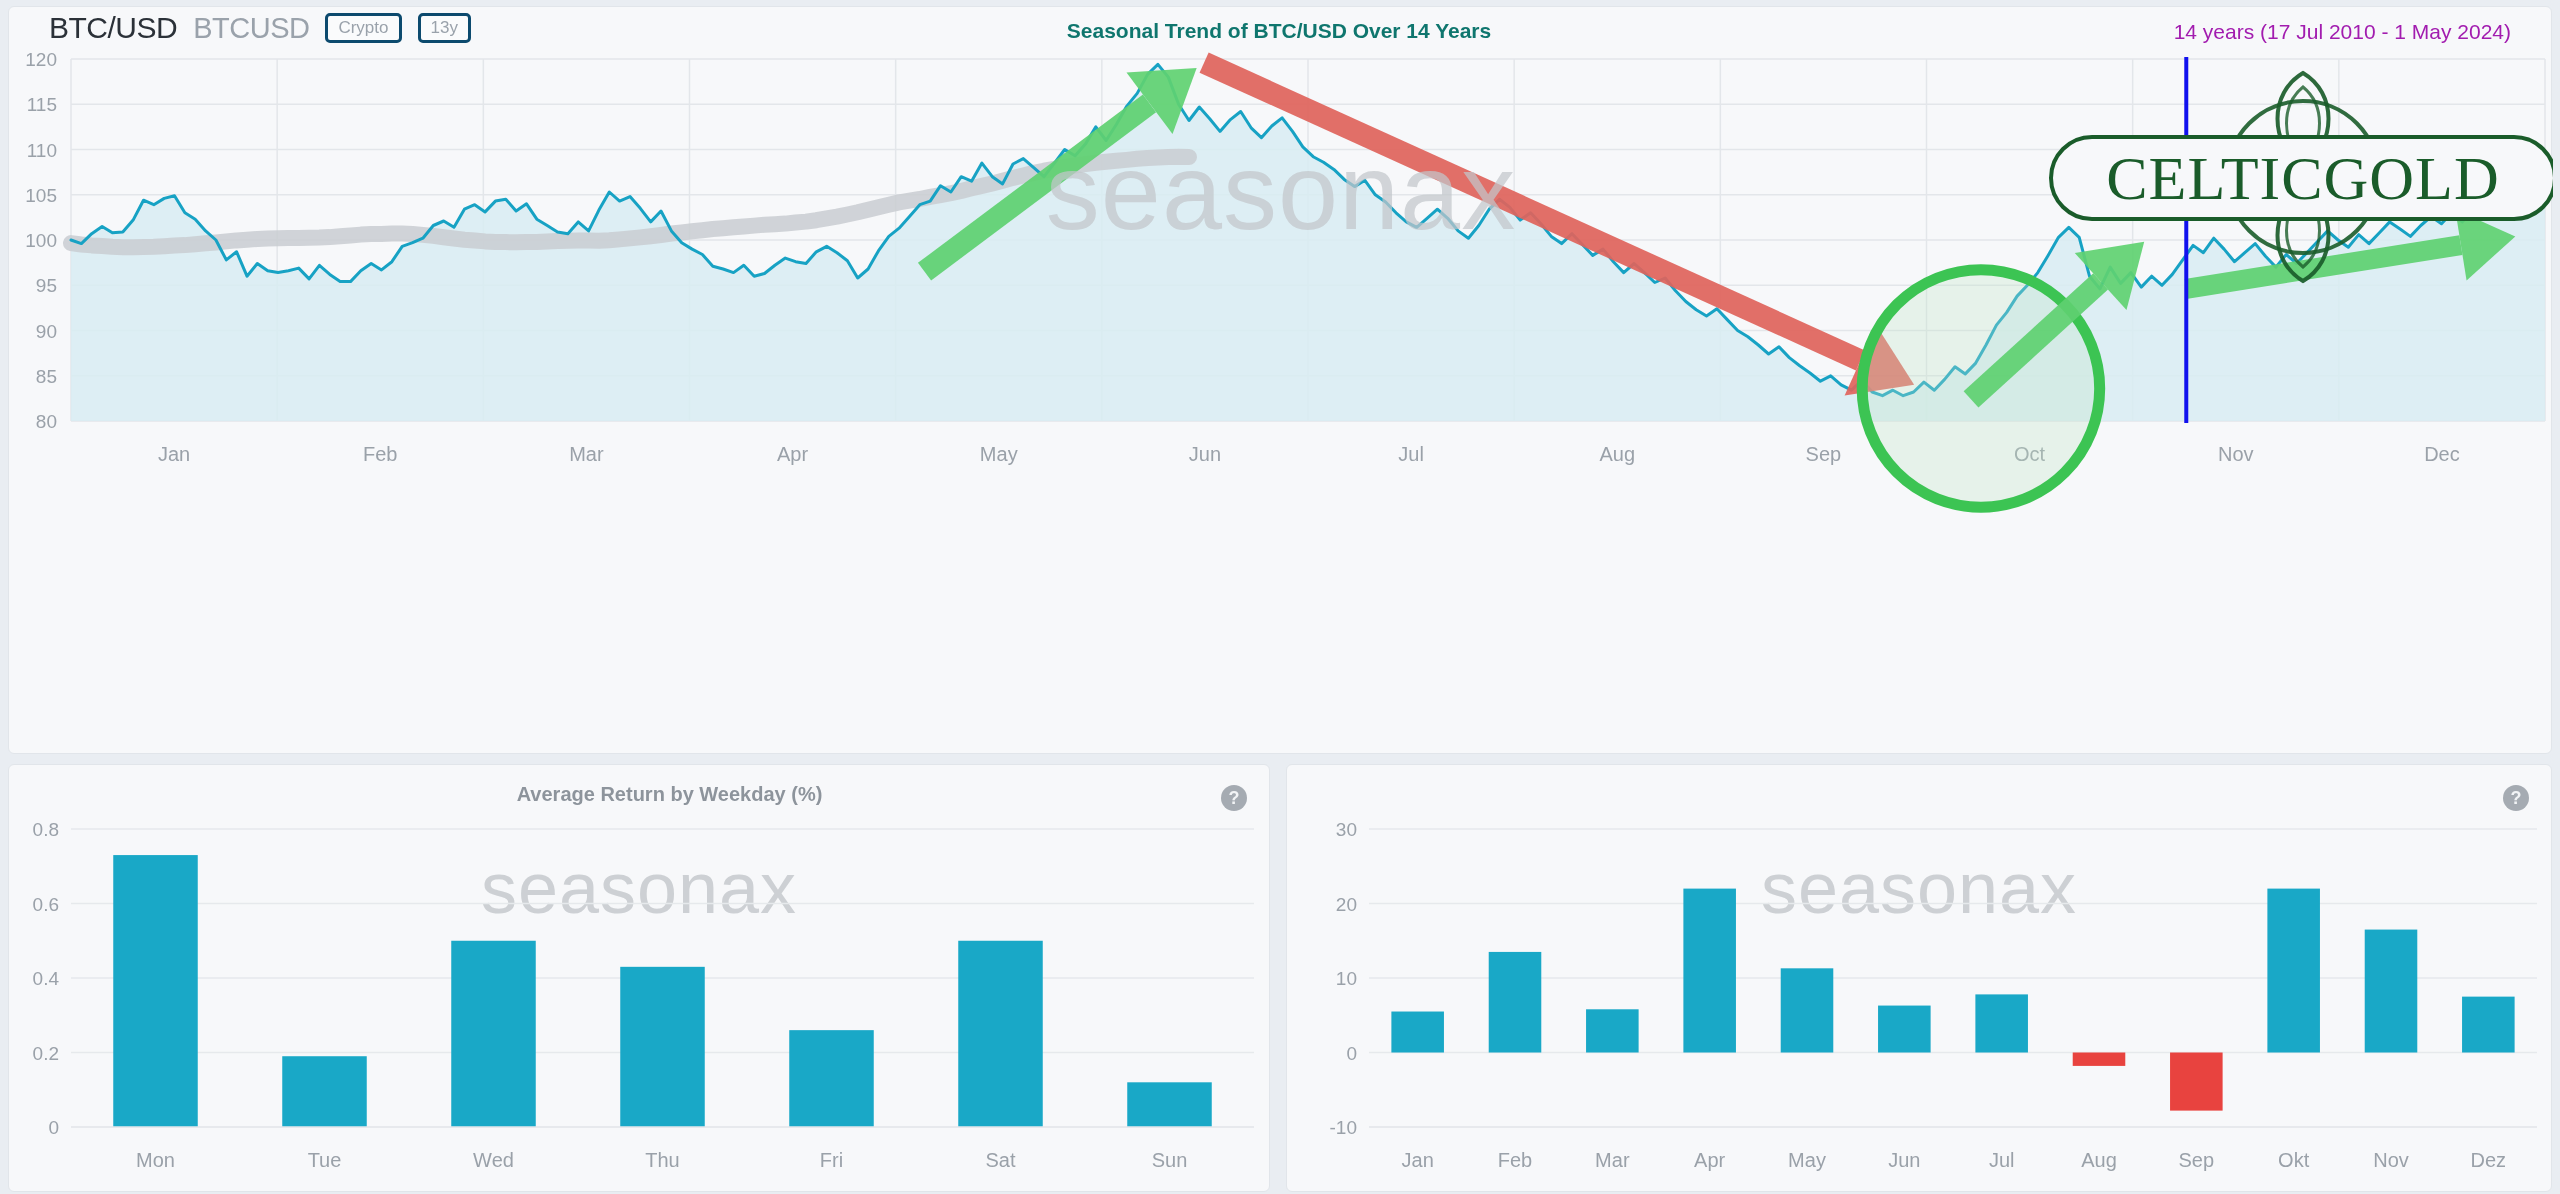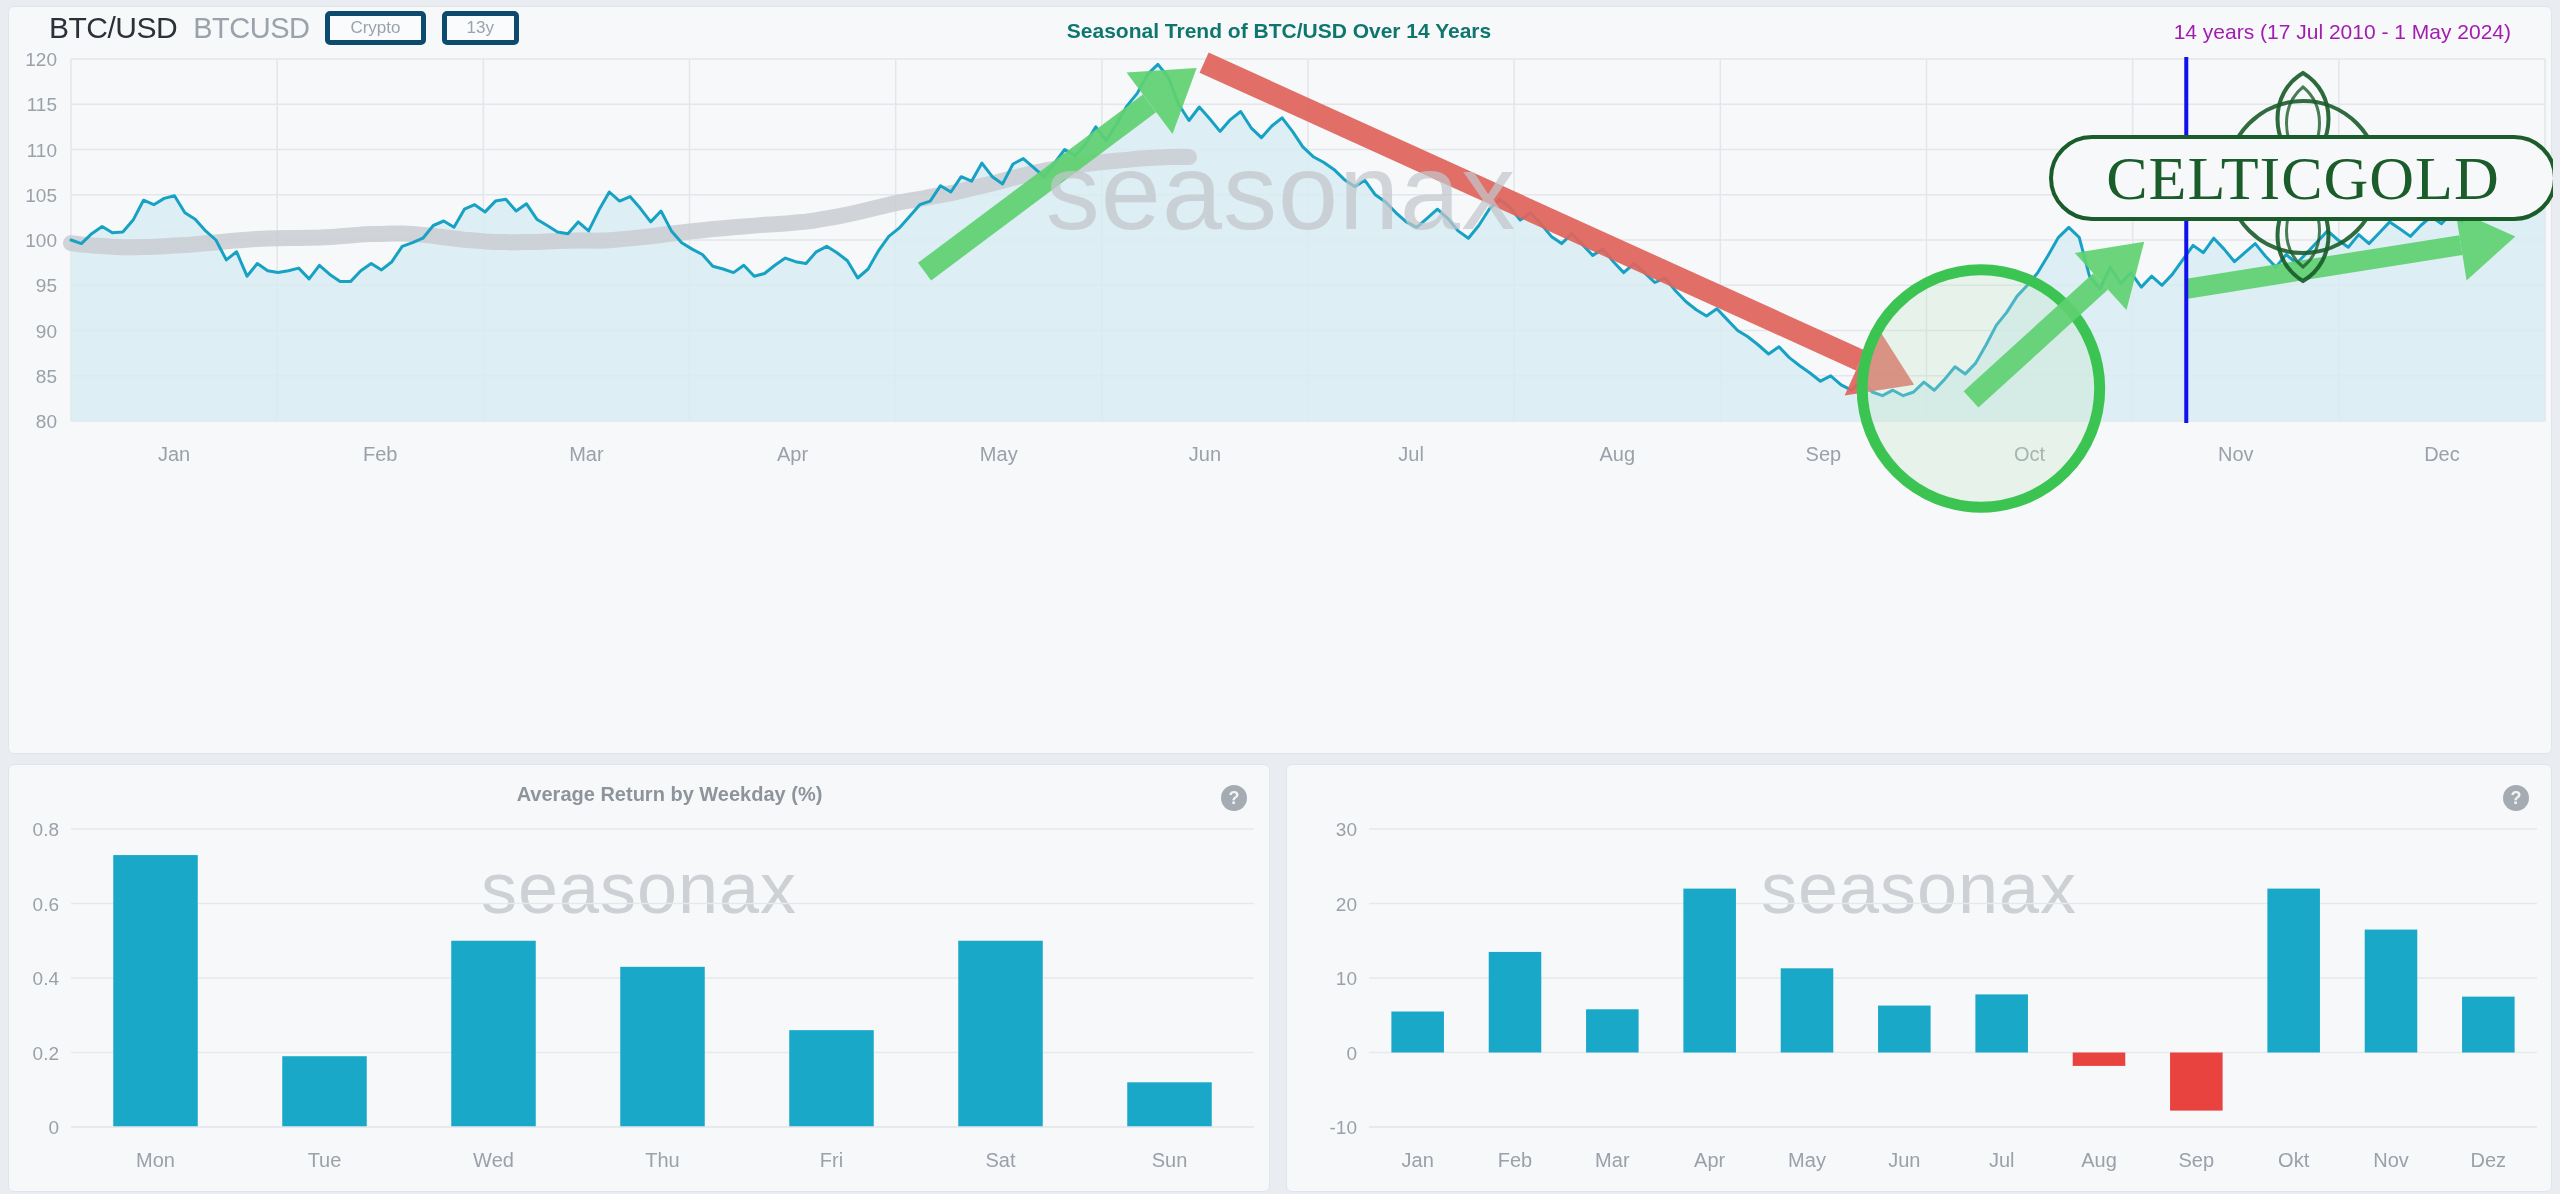--- a/index.html
+++ b/index.html
@@ -21,22 +21,22 @@
   }
   .header { position: relative; height: 44px; }
   .hdr-left {
     position: absolute; left: 40px; top: 4px;
     display: flex; align-items: center; gap: 16px;
   }
   .sym-title { font-size: 30px; font-weight: normal; color: #2b3138; letter-spacing: -0.5px; }
   .sym-code { font-size: 29px; font-weight: 400; color: #9aa2ab; letter-spacing: -0.5px; }
   .badge {
     font-size: 17px; color: #9aa2ab;
-    border: 5px solid #0c4a6e; border-radius: 5px;
-    padding: 3px 20px 4px; background: #fafbfc; line-height: 1;
+    border: 3px solid #0c4a6e; border-radius: 5px;
+    padding: 3px 10px 4px; background: #fafbfc; line-height: 1;
   }
   .hdr-title {
     position: absolute; left: 0; right: 2px; top: 12px;
     text-align: center; font-size: 21px; font-weight: bold; color: #0f766e;
   }
   .hdr-range {
     position: absolute; right: 40px; top: 13px;
     font-size: 21px; color: #a21caf;
   }
 

